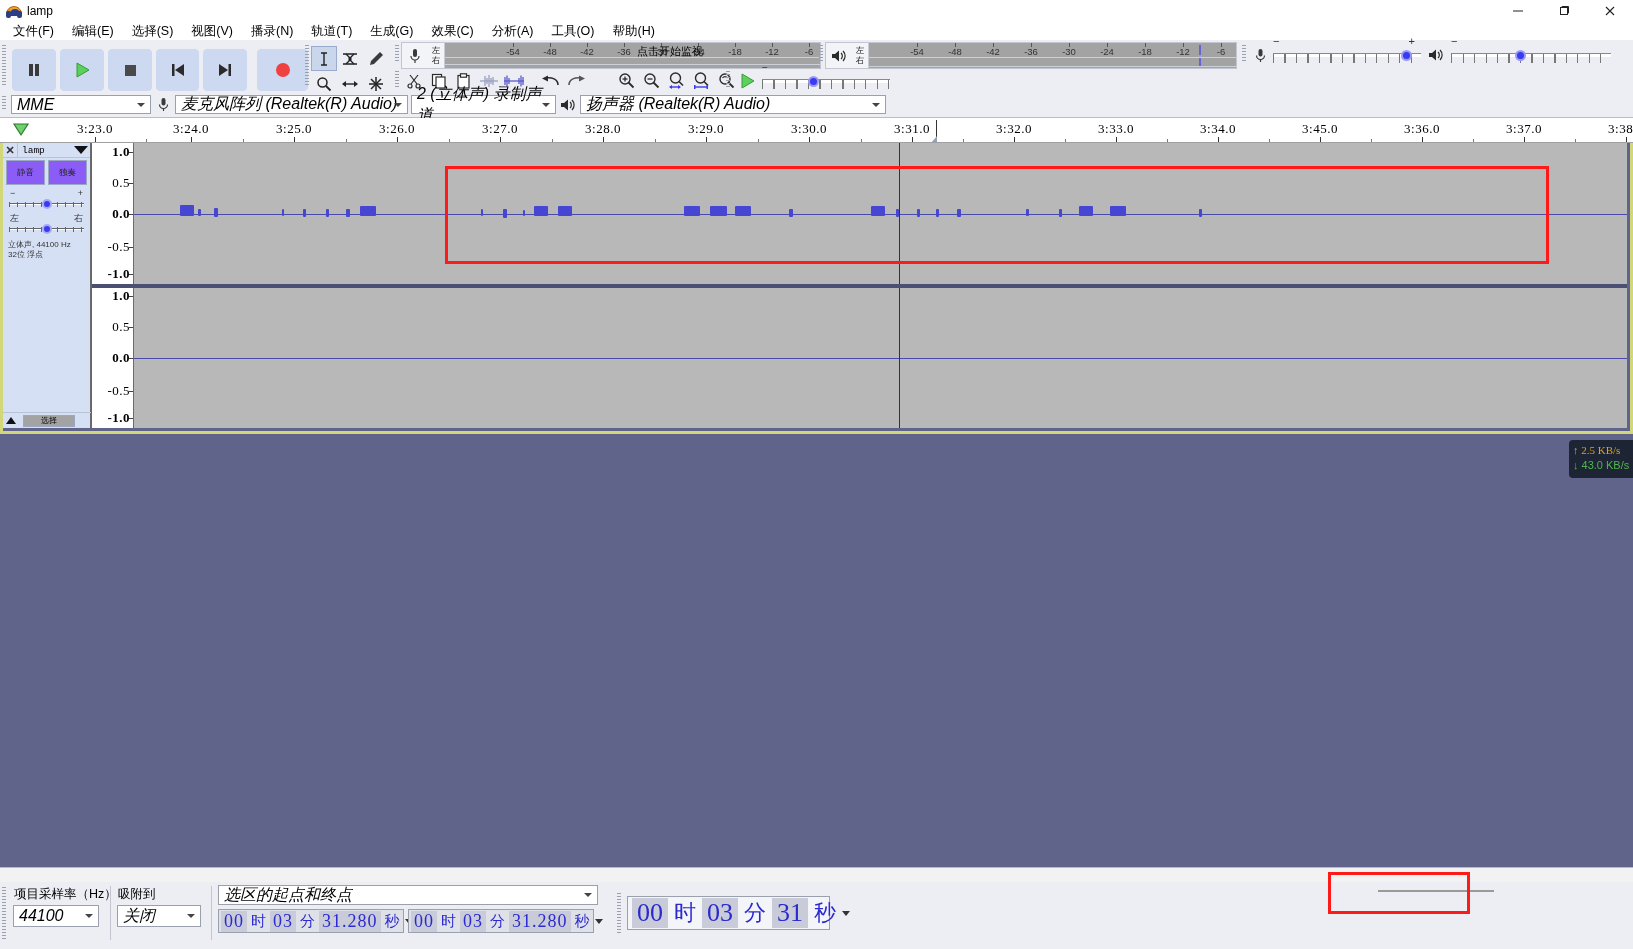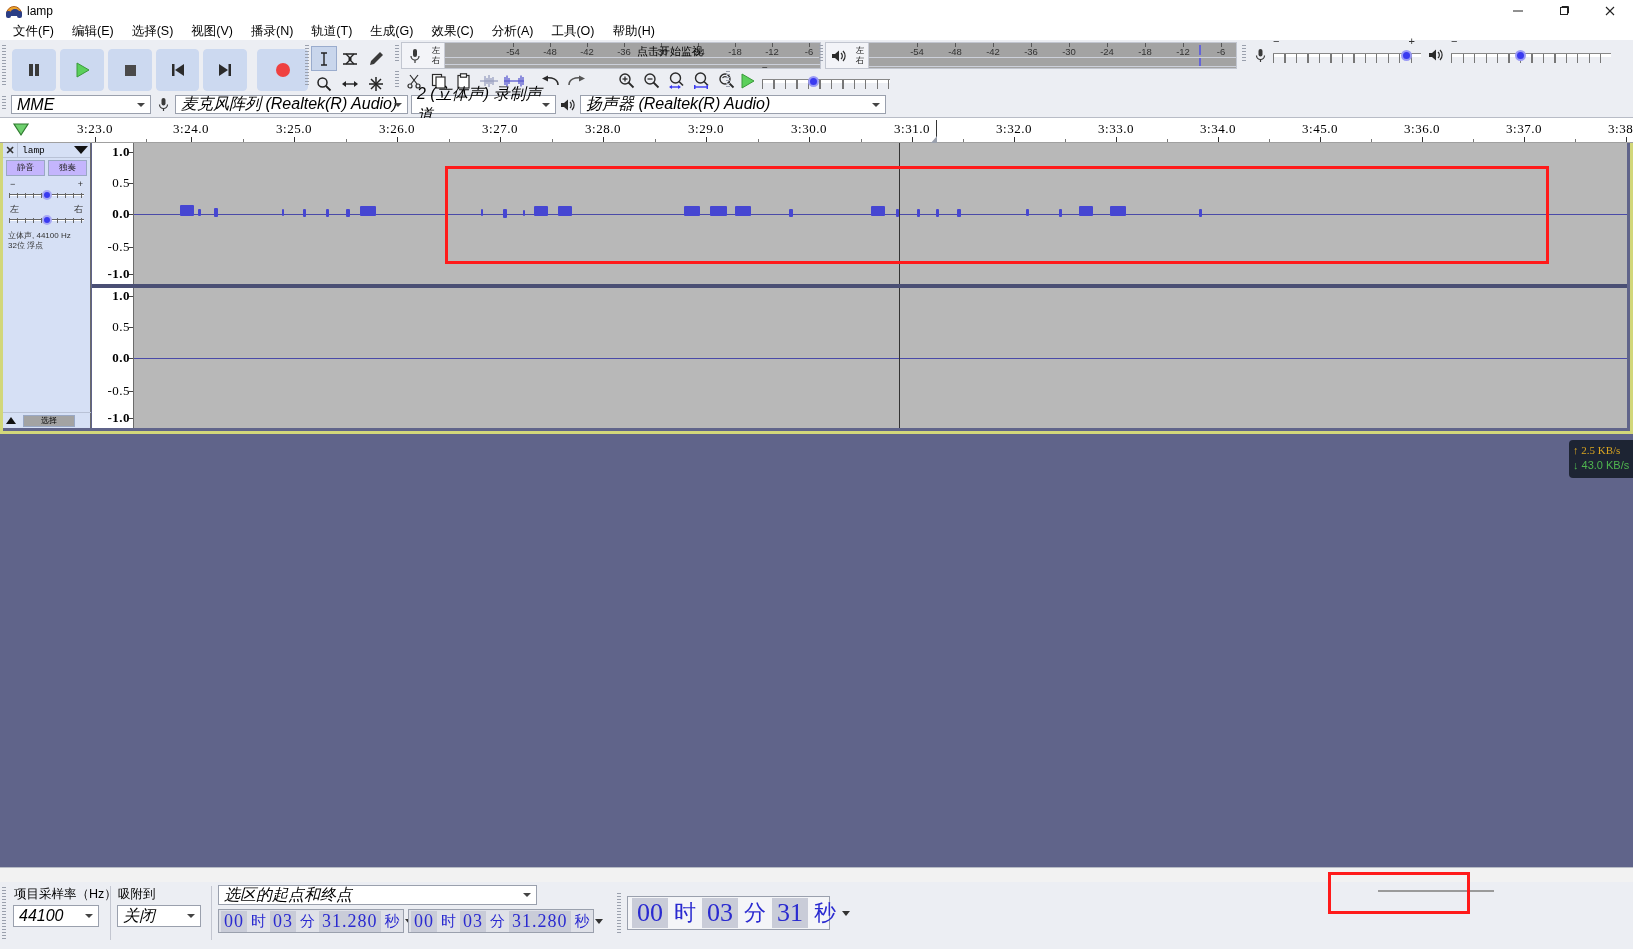--- a/index.html
+++ b/index.html
@@ -197,21 +197,21 @@
   .tp-x{
     width:15px; height:15px; display:flex; align-items:center; justify-content:center;
     font-size:11px; font-weight:bold; color:#333; border-right:1px solid #b9c2d6;
   }
   .tp-name{ flex:1; font-size:9.5px; padding-left:4px; font-family:"Liberation Mono",monospace;}
   .tp-drop{
     width:18px; display:flex; align-items:center; justify-content:center;
   }
   .tp-btns{ display:flex; padding:2px 3px 2px 3px; gap:3px; }
   .tp-btn{
-    flex:1; height:16px; background:#c4b5fd; border:1px solid #9aa8c4;
+    flex:1; height:25px; background:#8b5cf6; border:1px solid #9aa8c4;
     display:flex; align-items:center; justify-content:center;
     font-size:8.5px; color:#222;
   }
   .tp-slider{ padding:2px 6px 0 6px; }
   .tp-slabel{
     display:flex; justify-content:space-between; font-size:9px; color:#333;
     padding:0 1px; line-height:9px;
   }
   .tp-strack{
     position:relative; height:10px; margin-top:1px;
@@ -1014,21 +1014,21 @@
         <div class="sb-lab" style="padding:4px 0 2px 1px;">吸附到</div>
         <div class="combo" style="width:84px;height:22px;">
           <span>关闭</span>
           <span class="arrow"></span>
         </div>
       </div>
 
       <div style="width:1px;height:54px;background:#c3c6d0;margin:4px 6px 0 2px;"></div>
 
       <div style="width:385px;">
-        <div class="combo" style="width:319px;height:20px;margin-top:3px;">
+        <div class="combo" style="width:380px;height:20px;margin-top:3px;">
           <span>选区的起点和终点</span>
           <span class="arrow"></span>
         </div>
         <div style="display:flex;gap:4px;margin-top:4px;">
           <div class="digitbox" style="width:186px;">
             <span class="digit">00</span>
             <span class="unit">时</span>
             <span class="digit">03</span>
             <span class="unit">分</span>
             <span class="digit">31.280</span>

